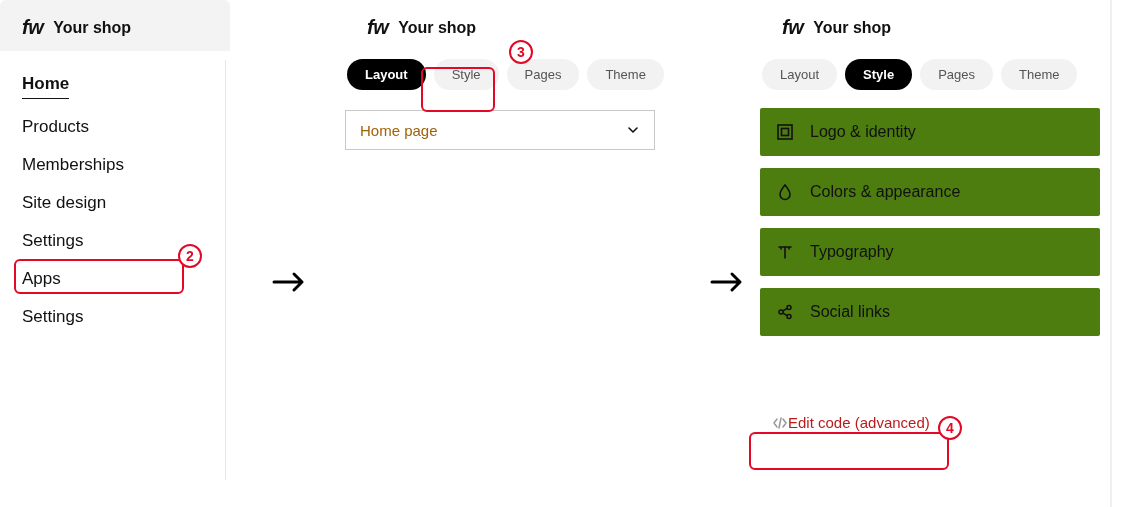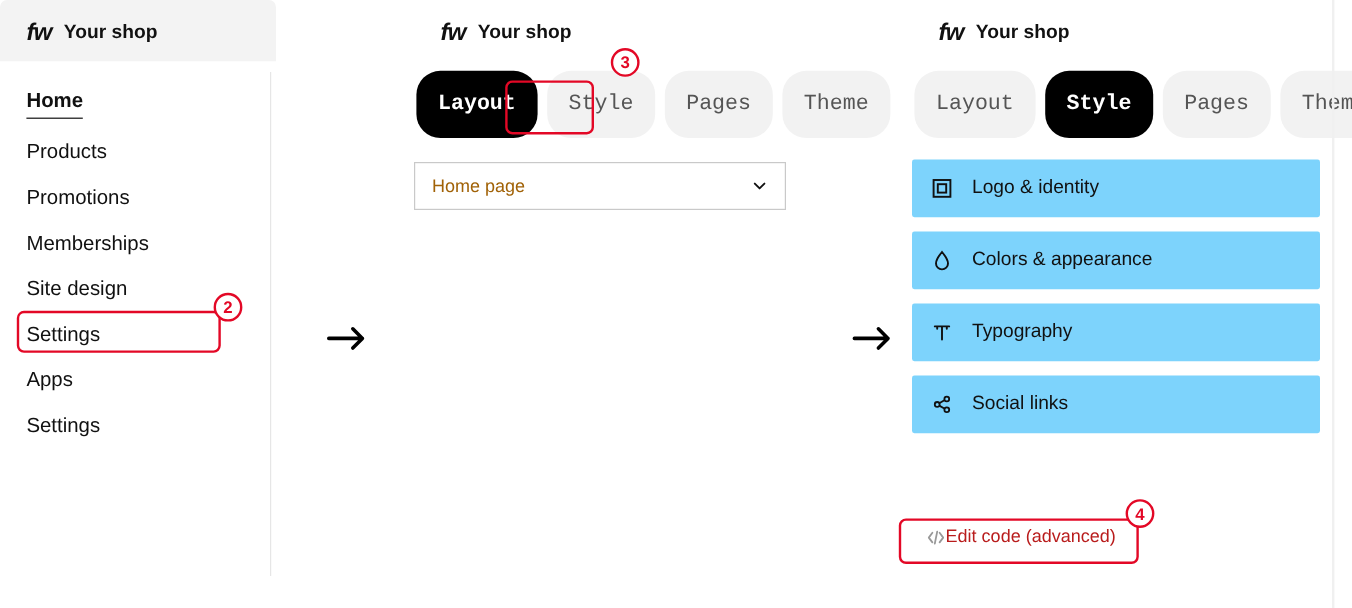--- a/index.html
+++ b/index.html
@@ -39,41 +39,40 @@
     clear: both;
   }
   .nav-item.active { font-weight: 600; }
   .nav-item.active::after { content:""; display:block; height:1px; background:#111; margin-top:4px; }
   .nav-row { display:block; }
 
   
   .pills { display: flex; gap: 8px; padding: 4px 0 0 2px; margin-top: 4px; }
   .pill {
     display: inline-flex; align-items: center; justify-content: center;
-    padding: 18px 18px; border-radius: 20px;
-    background: #f2f2f2; color: #555; font-size: 18px;
+    padding: 8px 18px; border-radius: 20px;
+    background: #f2f2f2; color: #555; font-size: 13px;
     cursor: pointer;
-    font-family: Liberation Mono, monospace;
   }
   .pill.active { background: #000; color: #fff; font-weight: 600; }
 
   
   .select {
     margin-top: 20px;
     border: 1px solid #c9c9c9;
     width: 310px; height: 40px;
     display: flex; align-items: center; justify-content: space-between;
     padding: 0 14px; font-size: 15px; cursor: pointer;
     color: #a16207;
   }
 
   
   .style-list { margin-top: 18px; display: flex; flex-direction: column; gap: 12px; }
   .style-row {
-    background: #7dd3fc;
+    background: #4d7c0f;
     display: flex; align-items: center; gap: 16px;
     padding: 15px 16px; font-size: 16px; cursor: pointer; border-radius: 2px;
   }
   .style-row .icon { width: 18px; display:flex; align-items:center; justify-content:center; color:#111; }
 
   
   .edit-code {
     margin-top: 70px; display: flex; align-items: center; 
     color: #b91c1c; font-size: 15px; cursor: pointer;
     padding: 8px 12px;
@@ -103,21 +102,20 @@
 <body>
 
 <div class="panel p1">
   <div class="header">
     <span class="logo">fw</span>
     <span class="shop-name">Your shop</span>
   </div>
   <div class="nav">
     <div class="nav-row"><span class="nav-item active">Home</span></div>
     <div class="nav-row"><span class="nav-item">Products</span></div>
-    <div class="nav-row"><span class="nav-item">Promotions</span></div>
     <div class="nav-row"><span class="nav-item">Memberships</span></div>
     <div class="nav-row"><span class="nav-item">Site design</span></div>
     <div class="nav-row"><span class="nav-item">Settings</span></div>
     <div class="nav-row"><span class="nav-item">Apps</span></div>
     <div class="nav-row"><span class="nav-item">Settings</span></div>
   </div>
 </div>
 <div class="p1-divider"></div>
 
 <div class="step-arrow a1">

